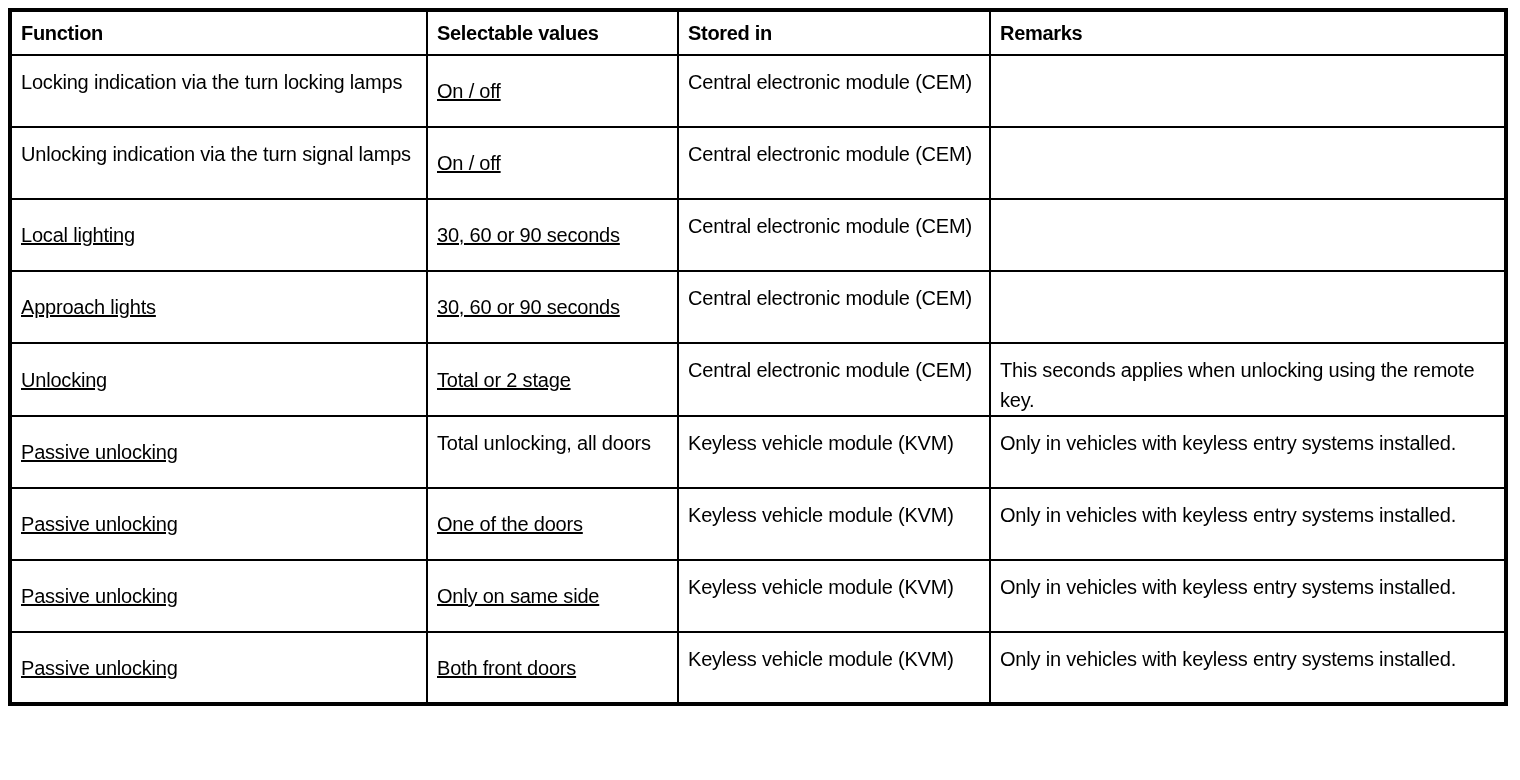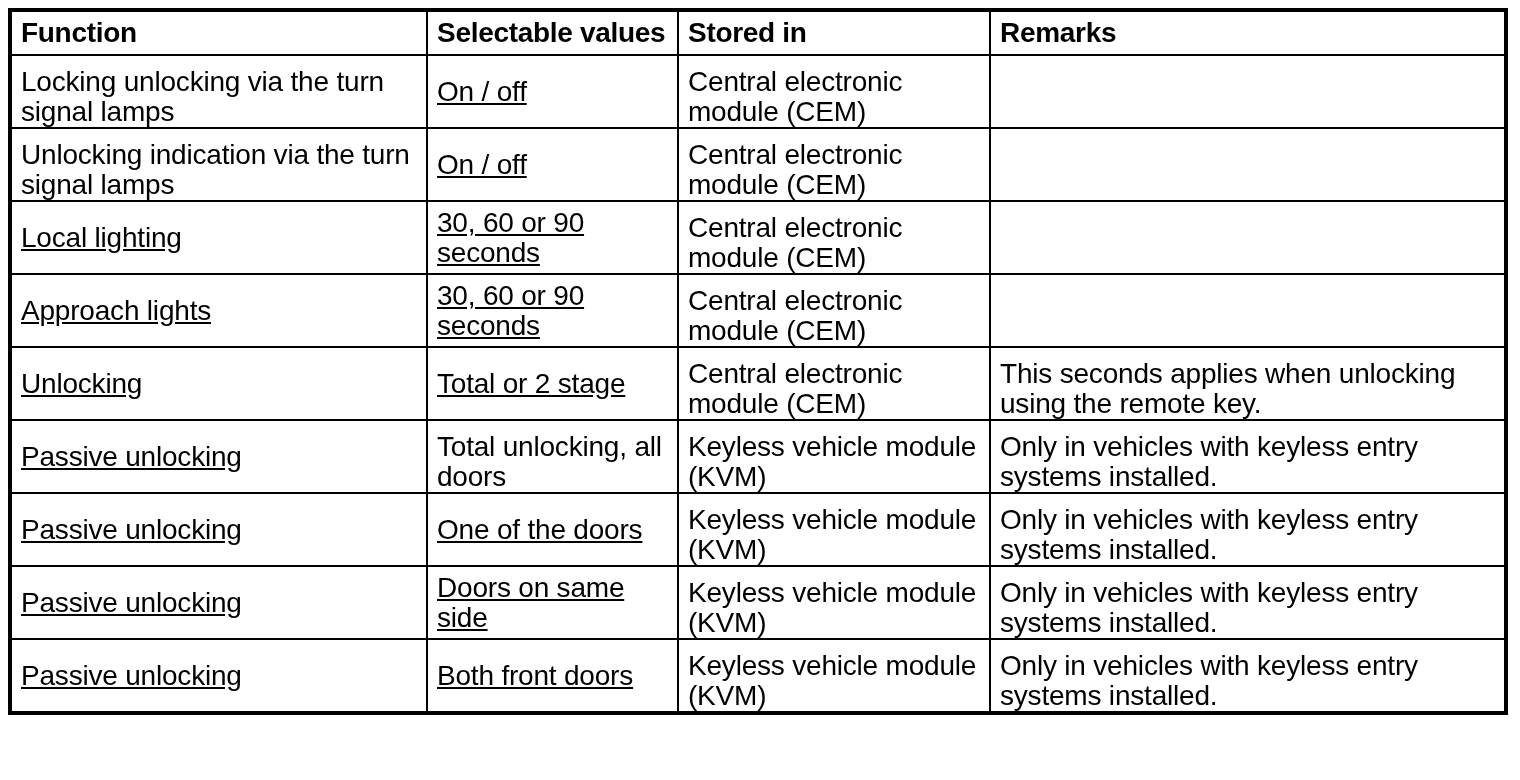--- a/index.html
+++ b/index.html
@@ -36,21 +36,21 @@
   .spec-table col.c-function   { width: 417px; }
   .spec-table col.c-values     { width: 251px; }
   .spec-table col.c-stored     { width: 312px; }
   .spec-table col.c-remarks    { width: 516px; }
 
   .spec-table th,
   .spec-table td {
     border: 2px solid #000000;
     padding: 0 9px;
     text-align: left;
-    font-size: 28px;
+    font-size: 20px;
     line-height: 30px;
     font-weight: normal;
     letter-spacing: -0.2px;
     vertical-align: middle;
   }
 
   .spec-table thead th {
     font-weight: bold;
     height: 40px;
     padding-top: 1px;
@@ -100,21 +100,21 @@
         <th>Function</th>
         <th>Selectable values</th>
         <th>Stored in</th>
         <th>Remarks</th>
       </tr>
     </thead>
     <tbody id="table-body">
 
     <tr>
           <td class="two-line">
-            <span class="cell-text">Locking unlocking via the turn signal lamps</span>
+            <span class="cell-text">Locking indication via the turn locking lamps</span>
           </td>
           <td class="one-line">
             <span class="cell-text">On / off</span>
           </td>
           <td class="two-line">
             <span class="cell-text">Central electronic module (CEM)</span>
           </td>
           <td class="empty-cell">
             <span class="cell-text"></span>
           </td>
@@ -201,21 +201,21 @@
           </td>
           <td class="two-line">
             <span class="cell-text">Only in vehicles with keyless entry systems installed.</span>
           </td>
         </tr>
         <tr>
           <td class="one-line">
             <span class="cell-text">Passive unlocking</span>
           </td>
           <td class="one-line">
-            <span class="cell-text">Doors on same side</span>
+            <span class="cell-text">Only on same side</span>
           </td>
           <td class="two-line">
             <span class="cell-text">Keyless vehicle module (KVM)</span>
           </td>
           <td class="two-line">
             <span class="cell-text">Only in vehicles with keyless entry systems installed.</span>
           </td>
         </tr>
         <tr>
           <td class="one-line">

